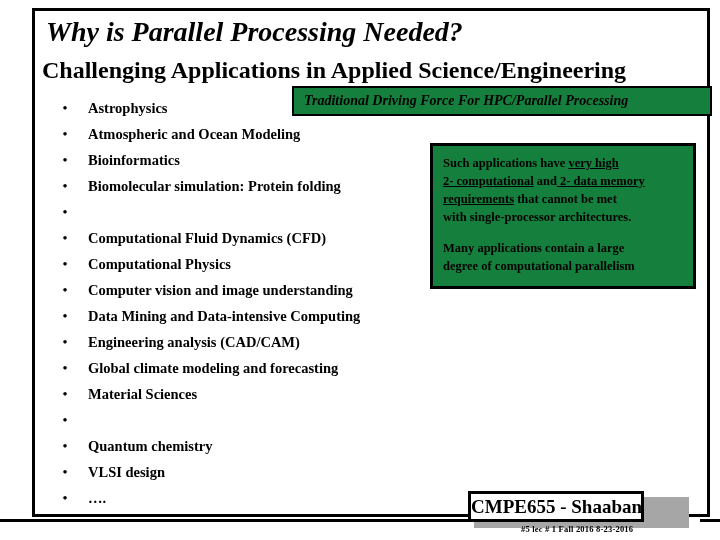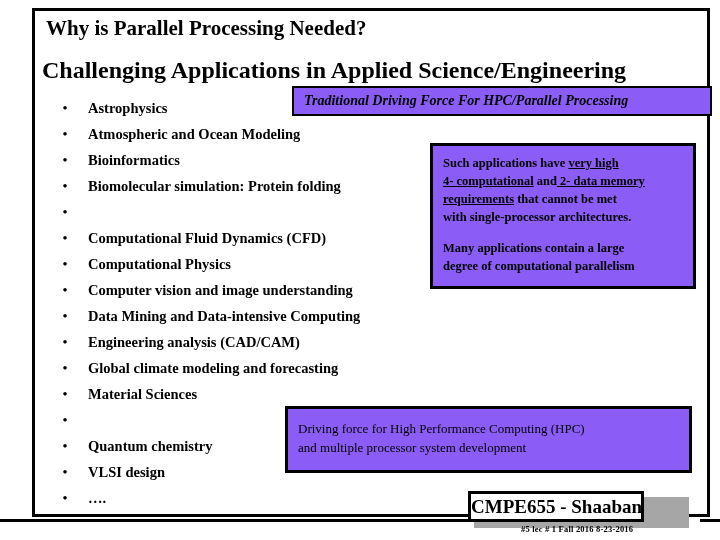--- a/index.html
+++ b/index.html
@@ -35,25 +35,26 @@
     border-top-width: 3px;
     box-sizing: border-box;
     background: #ffffff;
   }
 
   
   #slide-title {
     position: absolute;
     left: 46px;
     top: 17px;
-    font-size: 21px;
+    font-size: 28px;
     font-weight: bold;
     letter-spacing: 0px;
     white-space: nowrap;
     line-height: 1.1;
+    font-style: italic;
   }
 
   #slide-subtitle {
     position: absolute;
     left: 42px;
     top: 57px;
     font-size: 24px;
     font-weight: bold;
     white-space: nowrap;
     line-height: 1.1;
@@ -85,21 +86,21 @@
     width: 10px;
     text-align: center;
     font-size: 13px;
     font-weight: bold;
     line-height: 26px;
   }
 
   
   .callout {
     position: absolute;
-    background: #8b5cf6;
+    background: #15803d;
     border: 3px solid #000000;
     box-sizing: border-box;
   }
 
   #box-traditional {
     left: 292px;
     top: 86px;
     width: 420px;
     height: 30px;
     border-width: 2px;
@@ -282,36 +283,30 @@
     </li>
   </ul>
 
   <div id="box-traditional" class="callout">
     <div class="callout-text">Traditional Driving Force For HPC/Parallel Processing</div>
   </div>
 
   <div id="box-requirements" class="callout">
     <p class="para first">
       <span>Such applications have </span><span class="u">very high</span><br>
-      <span class="u">4- computational</span><span> and</span><span class="u"> 2- data memory</span><br>
+      <span class="u">2- computational</span><span> and</span><span class="u"> 2- data memory</span><br>
       <span class="u">requirements</span><span> that cannot be met</span><br>
       <span>with single-processor architectures.</span>
     </p>
     <p class="para second">
       <span>Many applications contain a large</span><br>
       <span>degree of computational parallelism</span>
     </p>
   </div>
 
-  <div id="box-driving-force" class="callout">
-    <p class="para first">
-      <span>Driving force for High Performance Computing (HPC)</span><br>
-      <span>and multiple processor system development</span>
-    </p>
-  </div>
 
   <div id="footer-rule"></div>
   <div id="footer-rule-right"></div>
   <div id="footer-banner-shadow"></div>
   <div id="footer-banner">
     <div class="banner-text">CMPE655 - Shaaban</div>
   </div>
   <div id="footer-meta">#5  lec # 1   Fall 2016   8-23-2016</div>
 
 </div>

